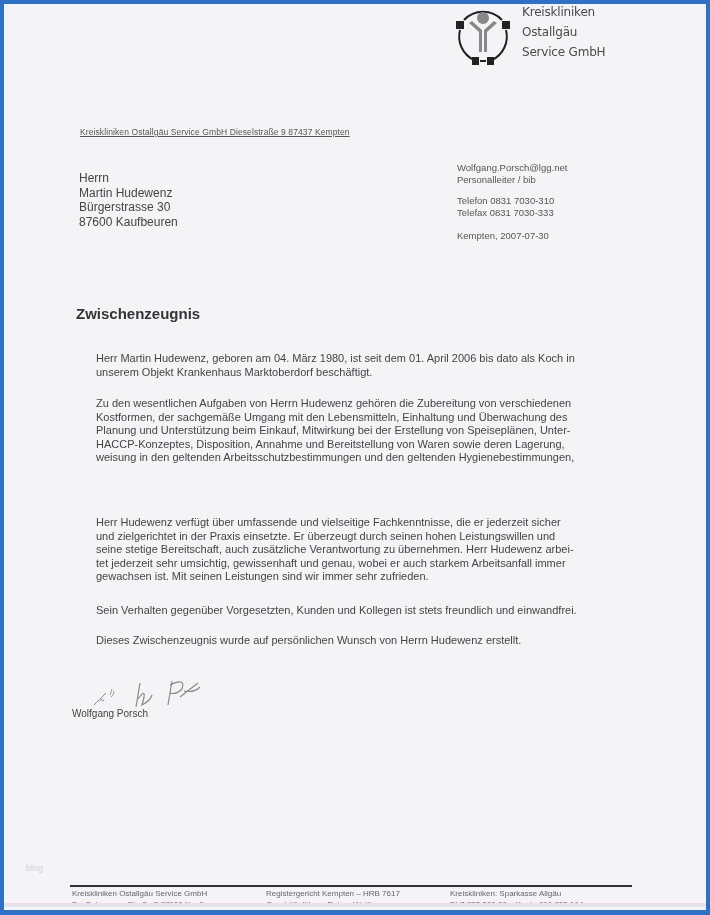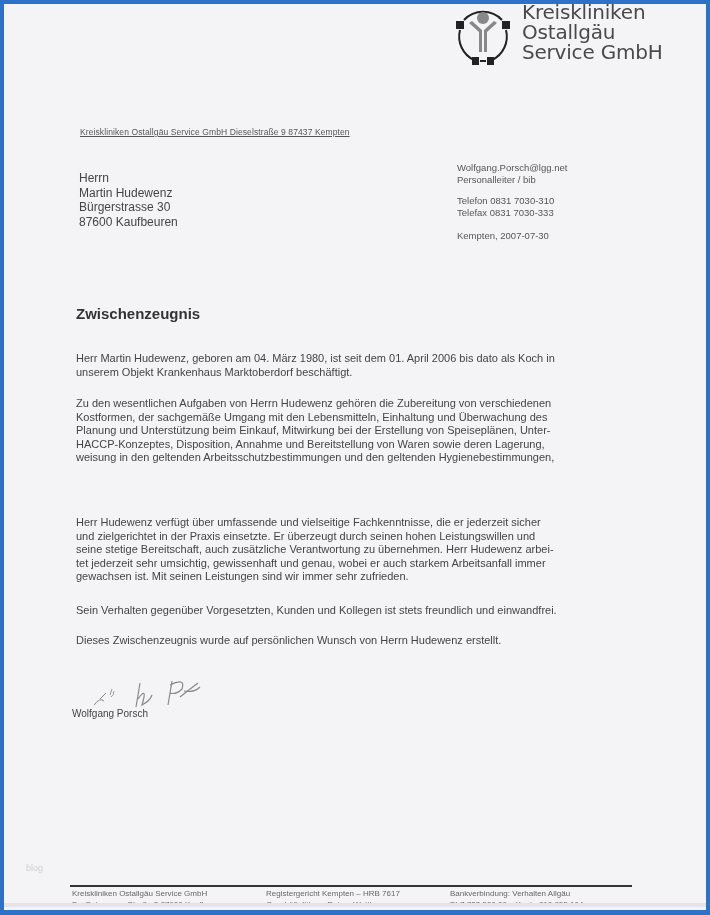--- a/index.html
+++ b/index.html
@@ -17,21 +17,21 @@
       border-right: 4px solid #2d72c8;
       border-bottom: 5px solid #2d72c8;
       pointer-events: none;
     }
     .page { position: absolute; left: 4px; top: 4px; right: 4px; bottom: 5px; background: #f4f4f6; }
 
     
     .logo { position: absolute; left: 452px; top: 2px; width: 62px; height: 64px; }
     .logo-text {
       position: absolute; left: 522px; top: 2px;
-      font-size: 20px; line-height: 20px; color: #4a4a4a;
+      font-size: 12px; line-height: 20px; color: #4a4a4a;
       font-family: "DejaVu Sans", sans-serif; letter-spacing: -0.2px;
     }
     .logo-text div { white-space: nowrap; }
 
     
     .sender-line {
       position: absolute; left: 80px; top: 127px;
       font-size: 8.5px; color: #555; white-space: nowrap;
       text-decoration: underline; letter-spacing: 0.1px;
     }
@@ -49,21 +49,21 @@
     .title {
       position: absolute; left: 76px; top: 305px;
       font-size: 15px; font-weight: bold; color: #333;
       white-space: nowrap;
     }
 
     .para {
       position: absolute; left: 76px; width: 570px;
       font-size: 11px; line-height: 13.5px; color: #444;
     }
-    .para div { white-space: nowrap; }
+    .para div { white-space: nowrap; margin-left: 20px; }
 
     .signature { position: absolute; left: 90px; top: 675px; width: 130px; height: 40px; }
     .signer { position: absolute; left: 72px; top: 708px; font-size: 10px; color: #444; white-space: nowrap; }
 
     .blog-mark { position: absolute; left: 26px; top: 863px; font-size: 9px; color: #cfcfd3; }
 
     .footer-rule { position: absolute; left: 70px; top: 885px; width: 562px; height: 2px; background: #333; }
     .footer { position: absolute; top: 888px; font-size: 8px; line-height: 11px; color: #666; }
     .footer div { white-space: nowrap; }
     .footer.c1 { left: 72px; }
@@ -161,18 +161,18 @@
 <div class="footer-rule"></div>
 <div class="footer c1">
   <div>Kreiskliniken Ostallgäu Service GmbH</div>
   <div>Dr.-Gutermann-Straße 2   87600 Kaufbeuren</div>
 </div>
 <div class="footer c2">
   <div>Registergericht Kempten – HRB 7617</div>
   <div>Geschäftsführer: Rainer Wuttke</div>
 </div>
 <div class="footer c3">
-  <div>Bankverbindung: Verhalten Allgäu</div>
+  <div>Kreiskliniken: Sparkasse Allgäu</div>
   <div>BLZ 733 500 00 – Konto 810 855 104</div>
 </div>
 <div class="footer-band"></div>
 
 <div class="frame"></div>
 
 </body></html>

